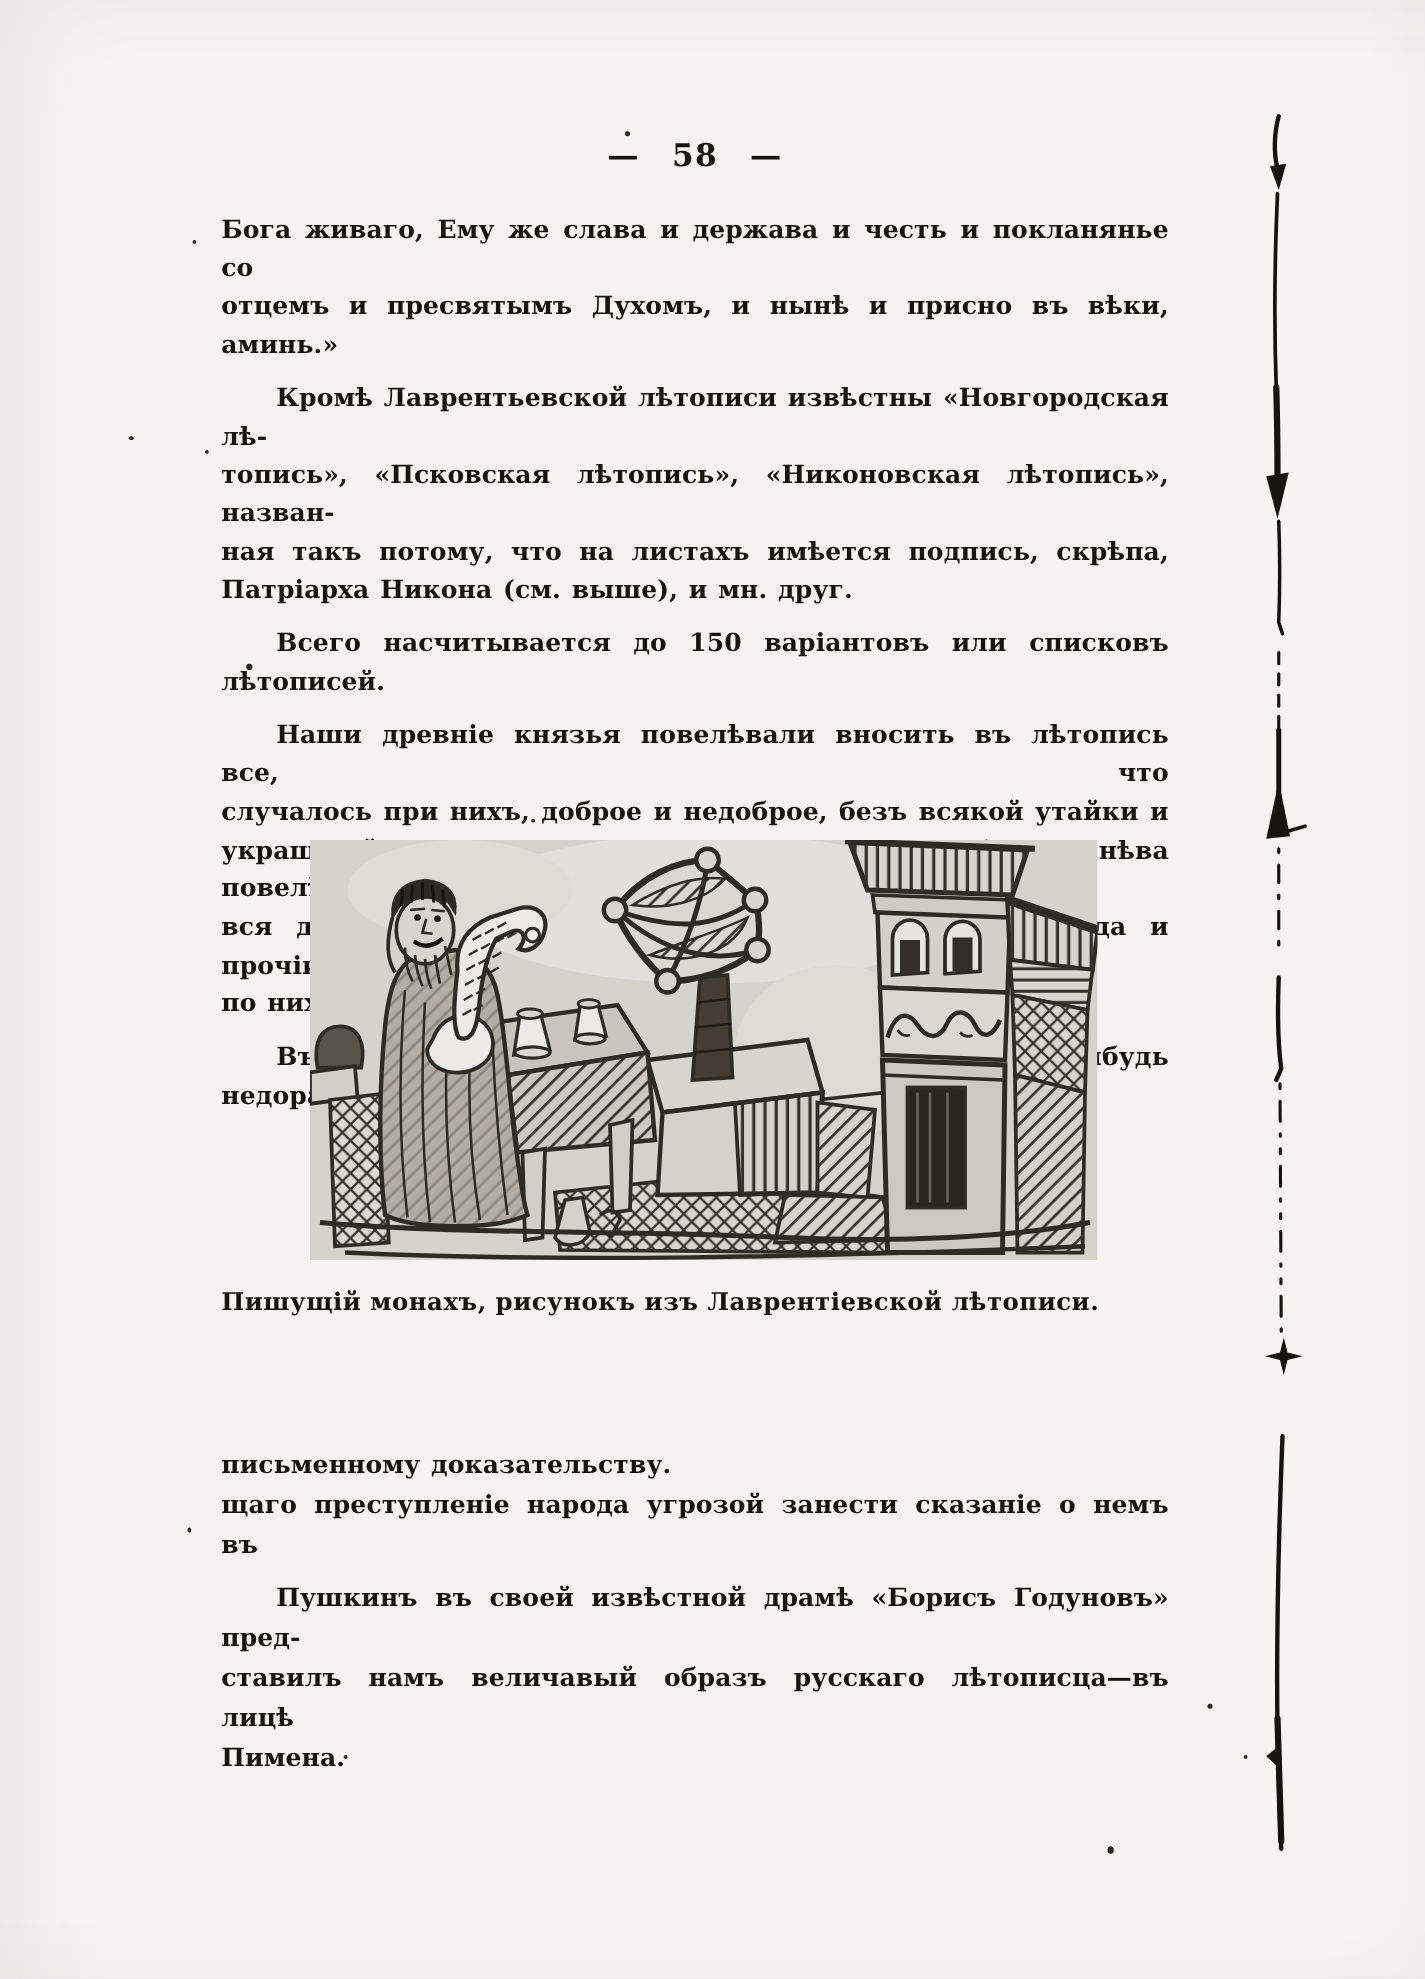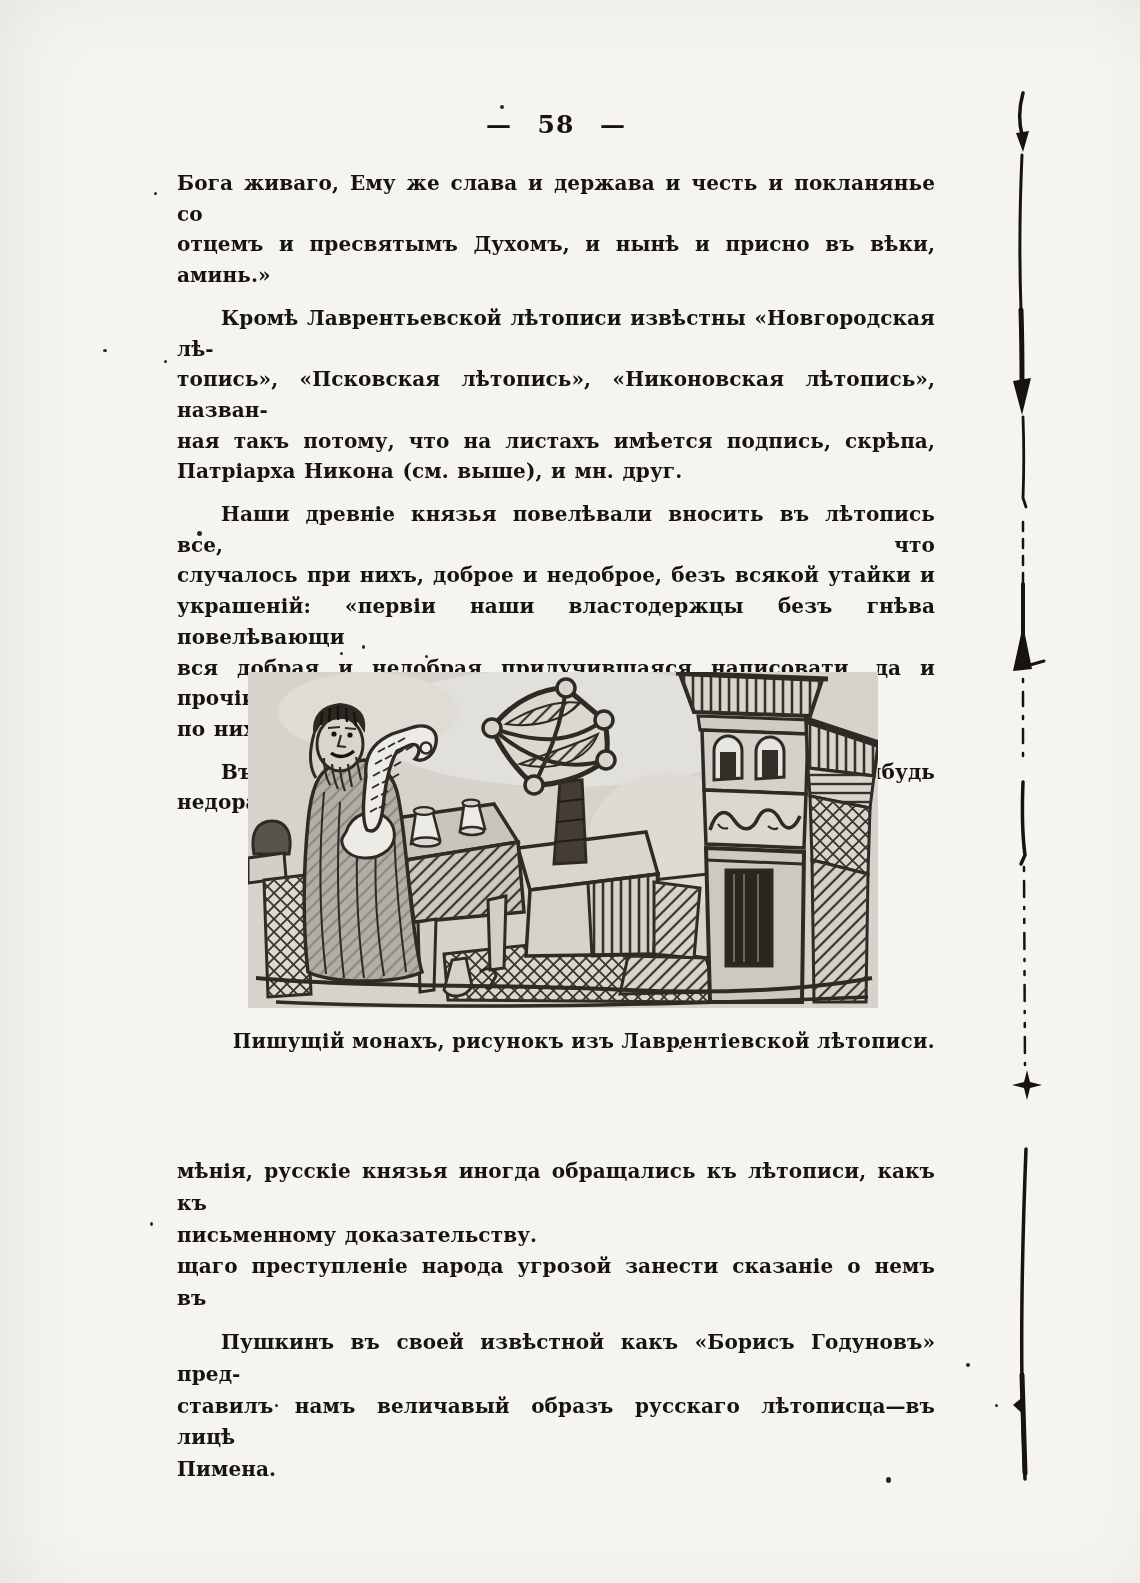--- a/index.html
+++ b/index.html
@@ -24,21 +24,21 @@
     font-size:20px;font-weight:bold;line-height:30.7px;
     text-align:justify;text-align-last:justify;
     word-spacing:1.5px;letter-spacing:.1px;color:#17130e;
     white-space:normal;
   }
   #block-bottom .tline{line-height:31.8px;}
   .tline.ind{text-indent:44px;margin-top:12px;}
   .tline.short{text-align-last:left;}
   .caption{
     position:absolute;top:1030px;left:177px;width:758px;
-    text-align:right;font-size:19.5px;font-weight:bold;
+    text-align:left;font-size:19.5px;font-weight:bold;
     letter-spacing:.4px;color:#17130e;
   }
   .figure{position:absolute;left:248px;top:672px;width:630px;height:336px;}
   .figure svg{display:block;width:100%;height:100%;}
   .margin-marks{position:absolute;left:995px;top:85px;width:64px;height:1420px;}
   .speck{position:absolute;background:#2a2620;border-radius:50%;}
 </style>
 </head>
 <body>
 
@@ -46,20 +46,21 @@
 
   <div class="pagenum">— 58 —</div>
 
   <div class="textblock" id="block-top">
     <div class="tline">Бога живаго, Ему же слава и держава и честь и покланянье со</div>
     <div class="tline short">отцемъ и пресвятымъ Духомъ, и нынѣ и присно въ вѣки, аминь.»</div>
     <div class="tline ind">Кромѣ Лаврентьевской лѣтописи извѣстны «Новгородская лѣ-</div>
     <div class="tline">топись», «Псковская лѣтопись», «Никоновская лѣтопись», назван-</div>
     <div class="tline">ная такъ потому, что на листахъ имѣется подпись, скрѣпа,</div>
     <div class="tline short">Патріарха Никона (см. выше), и мн. друг.</div>
+    <div class="tline ind">Всего насчитывается до 150 варіантовъ или списковъ лѣтописей.</div>
     <div class="tline ind">Наши древніе князья повелѣвали вносить въ лѣтопись все, что</div>
     <div class="tline">случалось при нихъ, доброе и недоброе, безъ всякой утайки и</div>
     <div class="tline">украшеній: «первіи наши властодержцы безъ гнѣва повелѣвающи</div>
     <div class="tline">вся добрая и недобрая прилучившаяся написовати, да и прочіи</div>
     <div class="tline short">по нихъ образы явлени будутъ».</div>
     <div class="tline ind">Въ періодъ междоусобій, въ случаѣ какого нибудь недоразу-</div>
   </div>
 
   <div class="figure">
     <svg viewBox="0 0 630 336" xmlns="http://www.w3.org/2000/svg">
@@ -199,24 +200,23 @@
         <path d="M8,306 C120,316 260,312 380,318 C470,322 560,318 624,306" stroke="#2e2a24" stroke-width="4" fill="none"></path>
         <path d="M28,330 C200,338 400,334 620,325" stroke="#2e2a24" stroke-width="3.5" fill="none"></path>
         <path d="M232,300 C240,294 246,296 248,304 L240,318" stroke="#2e2a24" stroke-width="3" fill="none"></path>
       </g>
     </svg>
   </div>
 
   <div class="caption">Пишущій монахъ, рисунокъ изъ Лаврентіевской лѣтописи.</div>
 
   <div class="textblock" id="block-bottom">
-    <div class="tline">мѣнія, русскіе князья иногда обращались къ лѣтописи, какъ къ</div>
     <div class="tline short">письменному доказательству.</div>
     <div class="tline">щаго преступленіе народа угрозой занести сказаніе о немъ въ</div>
-    <div class="tline ind">Пушкинъ въ своей извѣстной какъ «Борисъ Годуновъ» пред-</div>
+    <div class="tline ind">Пушкинъ въ своей извѣстной драмѣ «Борисъ Годуновъ» пред-</div>
     <div class="tline">ставилъ намъ величавый образъ русскаго лѣтописца—въ лицѣ</div>
     <div class="tline short">Пимена.</div>
   </div>
 
   <div class="margin-marks">
     <svg viewBox="0 0 64 1420" xmlns="http://www.w3.org/2000/svg">
       <g stroke="#17130e" fill="none" stroke-linecap="round">
         <path d="M28,8 C24,22 24,38 27,50" stroke-width="3.5"></path>
         <polygon points="21,48 34,46 28,67" fill="#17130e" stroke="none"></polygon>
         <path d="M27,70 C25,115 24,170 26,225 C27,262 27,285 27,300" stroke-width="3"></path>

